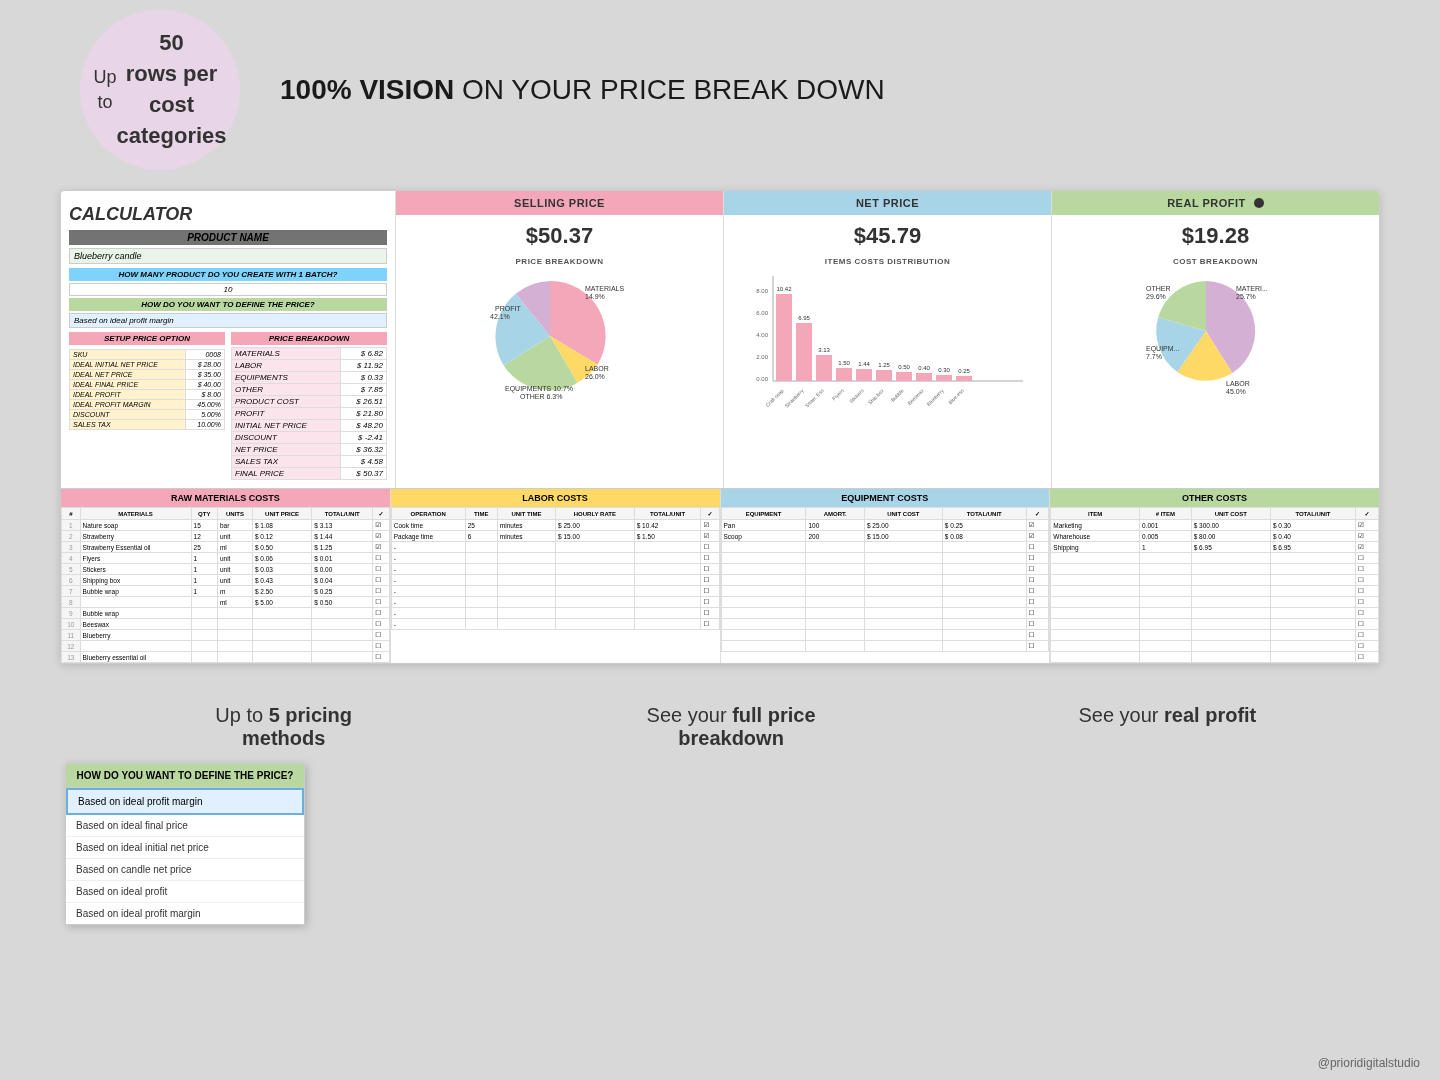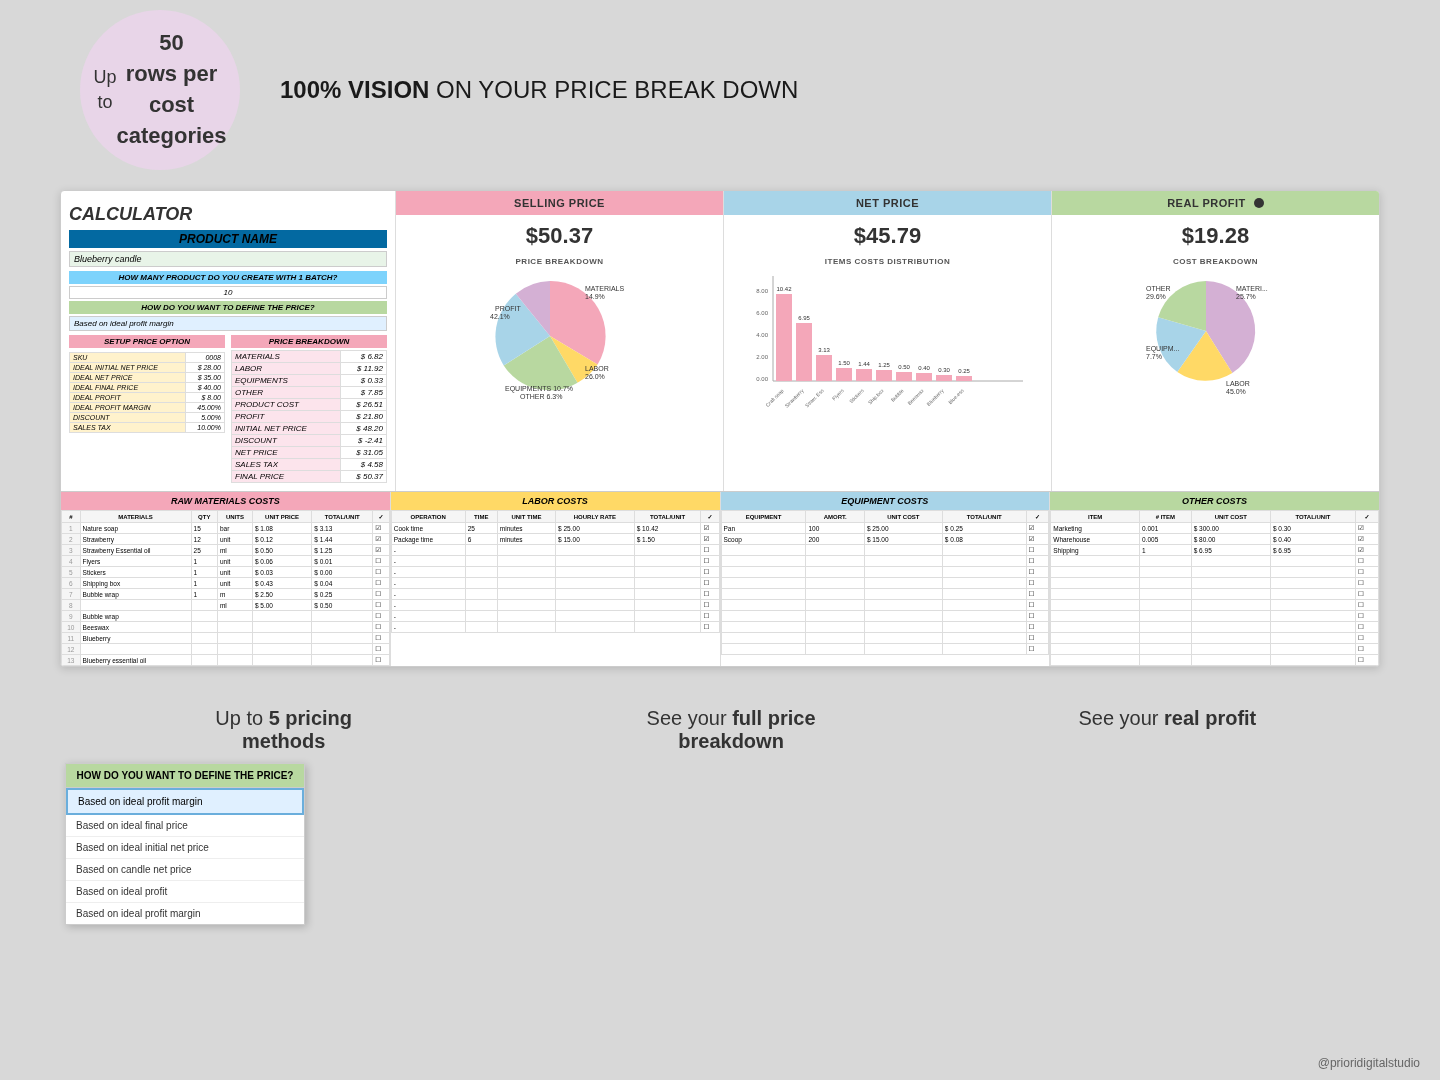--- a/index.html
+++ b/index.html
@@ -44,21 +44,21 @@
       flex-shrink: 0;
       line-height: 1.4;
       padding: 15px;
     }
 
     .bubble-circle strong {
       font-size: 22px;
     }
 
     .vision-text {
-      font-size: 24px;
+      font-size: 28px;
       color: #1a1a1a;
       font-weight: 400;
     }
 
     .vision-text strong {
       font-weight: 900;
     }
 
     
     .spreadsheet-wrapper {
@@ -110,24 +110,24 @@
     .profit-header { background: #b8d8a0; color: #333; }
 
     .price-value {
       font-size: 22px;
       font-weight: 700;
       color: #333;
       padding: 8px 0;
     }
 
     .input-label {
-      background: #0369a1;
+      background: #737373;
       text-align: center;
       padding: 2px 0;
-      font-size: 12px;
+      font-size: 10px;
       font-weight: 700;
       margin-bottom: 3px;
     }
 
     .input-value {
       background: #e8f4e8;
       border: 1px solid #ccc;
       padding: 2px 4px;
       font-size: 9px;
       margin-bottom: 4px;
@@ -223,21 +223,20 @@
       font-size: 7.5px;
     }
 
     .cost-panel:last-child { border-right: none; }
 
     .cost-panel-header {
       text-align: center;
       padding: 4px;
       font-weight: 700;
       font-size: 9px;
-      font-style: italic;
     }
 
     .raw-header { background: #f4a7b9; }
     .labor-header { background: #ffd966; }
     .equip-header { background: #a8d4e8; }
     .other-header { background: #b8d8a0; }
 
     .cost-table {
       width: 100%;
       border-collapse: collapse;
@@ -445,21 +444,21 @@
                   <tr>
                     <td class="label-col">INITIAL NET PRICE</td>
                     <td class="value-col">$ 48.20</td>
                   </tr>
                   <tr>
                     <td class="label-col">DISCOUNT</td>
                     <td class="value-col">$ -2.41</td>
                   </tr>
                   <tr>
                     <td class="label-col">NET PRICE</td>
-                    <td class="value-col">$ 31.05</td>
+                    <td class="value-col">$ 36.32</td>
                   </tr>
                   <tr>
                     <td class="label-col">SALES TAX</td>
                     <td class="value-col">$ 4.58</td>
                   </tr>
                   <tr>
                     <td class="label-col">FINAL PRICE</td>
                     <td class="value-col">$ 50.37</td>
                   </tr>
                 </tbody>

